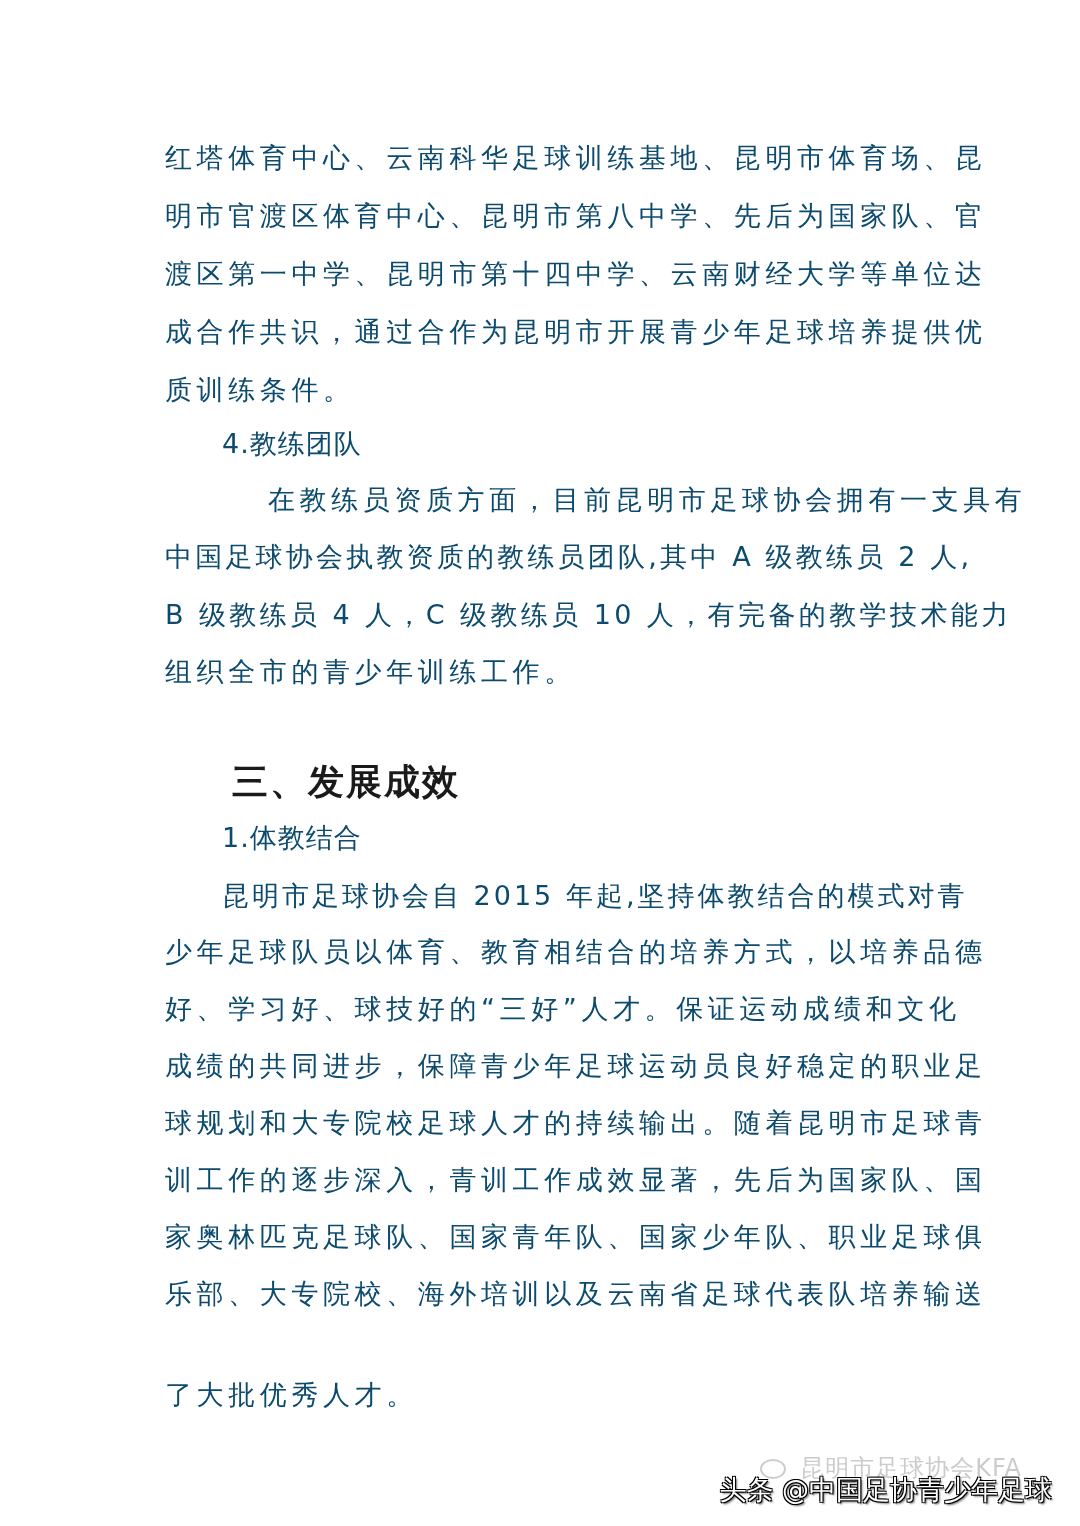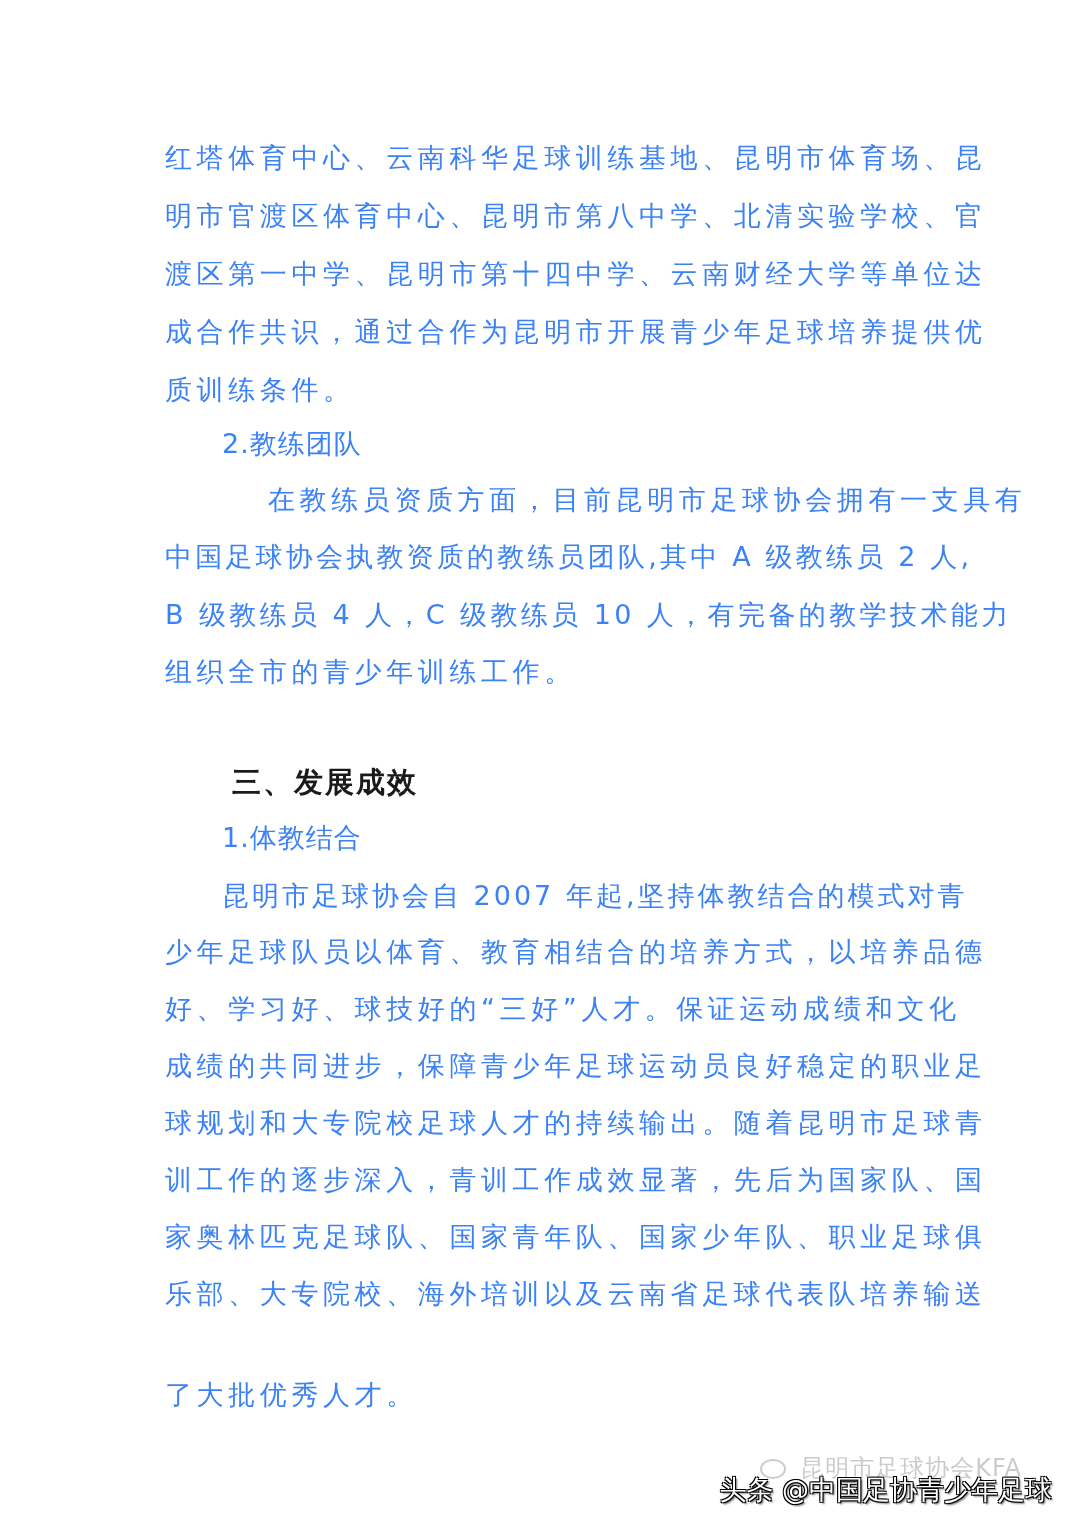--- a/index.html
+++ b/index.html
@@ -22,27 +22,27 @@
       width: 1080px;
       height: 1526px;
     }
     .line {
       position: absolute;
       left: 165px;
       font-size: 27px;
       letter-spacing: 4.6px;
       line-height: 40px;
       white-space: nowrap;
-      color: #3b82f6;
+      color: #0c4a6e;
     }
     .indent { left: 222px; }
     .heading {
       position: absolute;
       left: 232px;
-      font-size: 29px;
+      font-size: 36px;
       font-weight: bold;
       letter-spacing: 2px;
       line-height: 40px;
       white-space: nowrap;
       color: #1a1a1a;
     }
     .watermark {
       position: absolute;
       right: 28px;
       top: 1462px;
@@ -77,39 +77,39 @@
       margin-top: 10px;
     }
   </style>
 </head>
 <body>
 
 <div class="page">
 
   <div>
     <div class="line" style="top:138px;">红塔体育中心、云南科华足球训练基地、昆明市体育场、昆</div>
-    <div class="line" style="top:196px;">明市官渡区体育中心、昆明市第八中学、北清实验学校、官</div>
+    <div class="line" style="top:196px;">明市官渡区体育中心、昆明市第八中学、先后为国家队、官</div>
     <div class="line" style="top:254px;">渡区第一中学、昆明市第十四中学、云南财经大学等单位达</div>
     <div class="line" style="top:312px;">成合作共识，通过合作为昆明市开展青少年足球培养提供优</div>
     <div class="line" style="top:370px;">质训练条件。</div>
   </div>
 
-  <div class="line indent" style="top:424px; letter-spacing:1px;">2.教练团队</div>
+  <div class="line indent" style="top:424px; letter-spacing:1px;">4.教练团队</div>
   <div>
     <div class="line indent" style="top:480px;margin-left:46px;">在教练员资质方面，目前昆明市足球协会拥有一支具有</div>
     <div class="line" style="top:537px; letter-spacing:3.2px;">中国足球协会执教资质的教练员团队,其中 A 级教练员 2 人,</div>
     <div class="line" style="top:595px; letter-spacing:3.4px;">B 级教练员 4 人，C 级教练员 10 人，有完备的教学技术能力</div>
     <div class="line" style="top:652px;">组织全市的青少年训练工作。</div>
   </div>
 
   <div class="heading" style="top:762px;">三、发展成效</div>
 
   <div class="line indent" style="top:818px; letter-spacing:1px;">1.体教结合</div>
   <div>
-    <div class="line indent" style="top:876px; letter-spacing:3px;">昆明市足球协会自 2007 年起,坚持体教结合的模式对青</div>
+    <div class="line indent" style="top:876px; letter-spacing:3px;">昆明市足球协会自 2015 年起,坚持体教结合的模式对青</div>
     <div class="line" style="top:932px;">少年足球队员以体育、教育相结合的培养方式，以培养品德</div>
     <div class="line" style="top:989px;">好、学习好、球技好的“三好”人才。保证运动成绩和文化</div>
     <div class="line" style="top:1046px;">成绩的共同进步，保障青少年足球运动员良好稳定的职业足</div>
     <div class="line" style="top:1103px;">球规划和大专院校足球人才的持续输出。随着昆明市足球青</div>
     <div class="line" style="top:1160px;">训工作的逐步深入，青训工作成效显著，先后为国家队、国</div>
     <div class="line" style="top:1217px;">家奥林匹克足球队、国家青年队、国家少年队、职业足球俱</div>
     <div class="line" style="top:1274px;">乐部、大专院校、海外培训以及云南省足球代表队培养输送</div>
     <div class="line" style="top:1331px;margin-top:44px;">了大批优秀人才。</div>
   </div>
 

